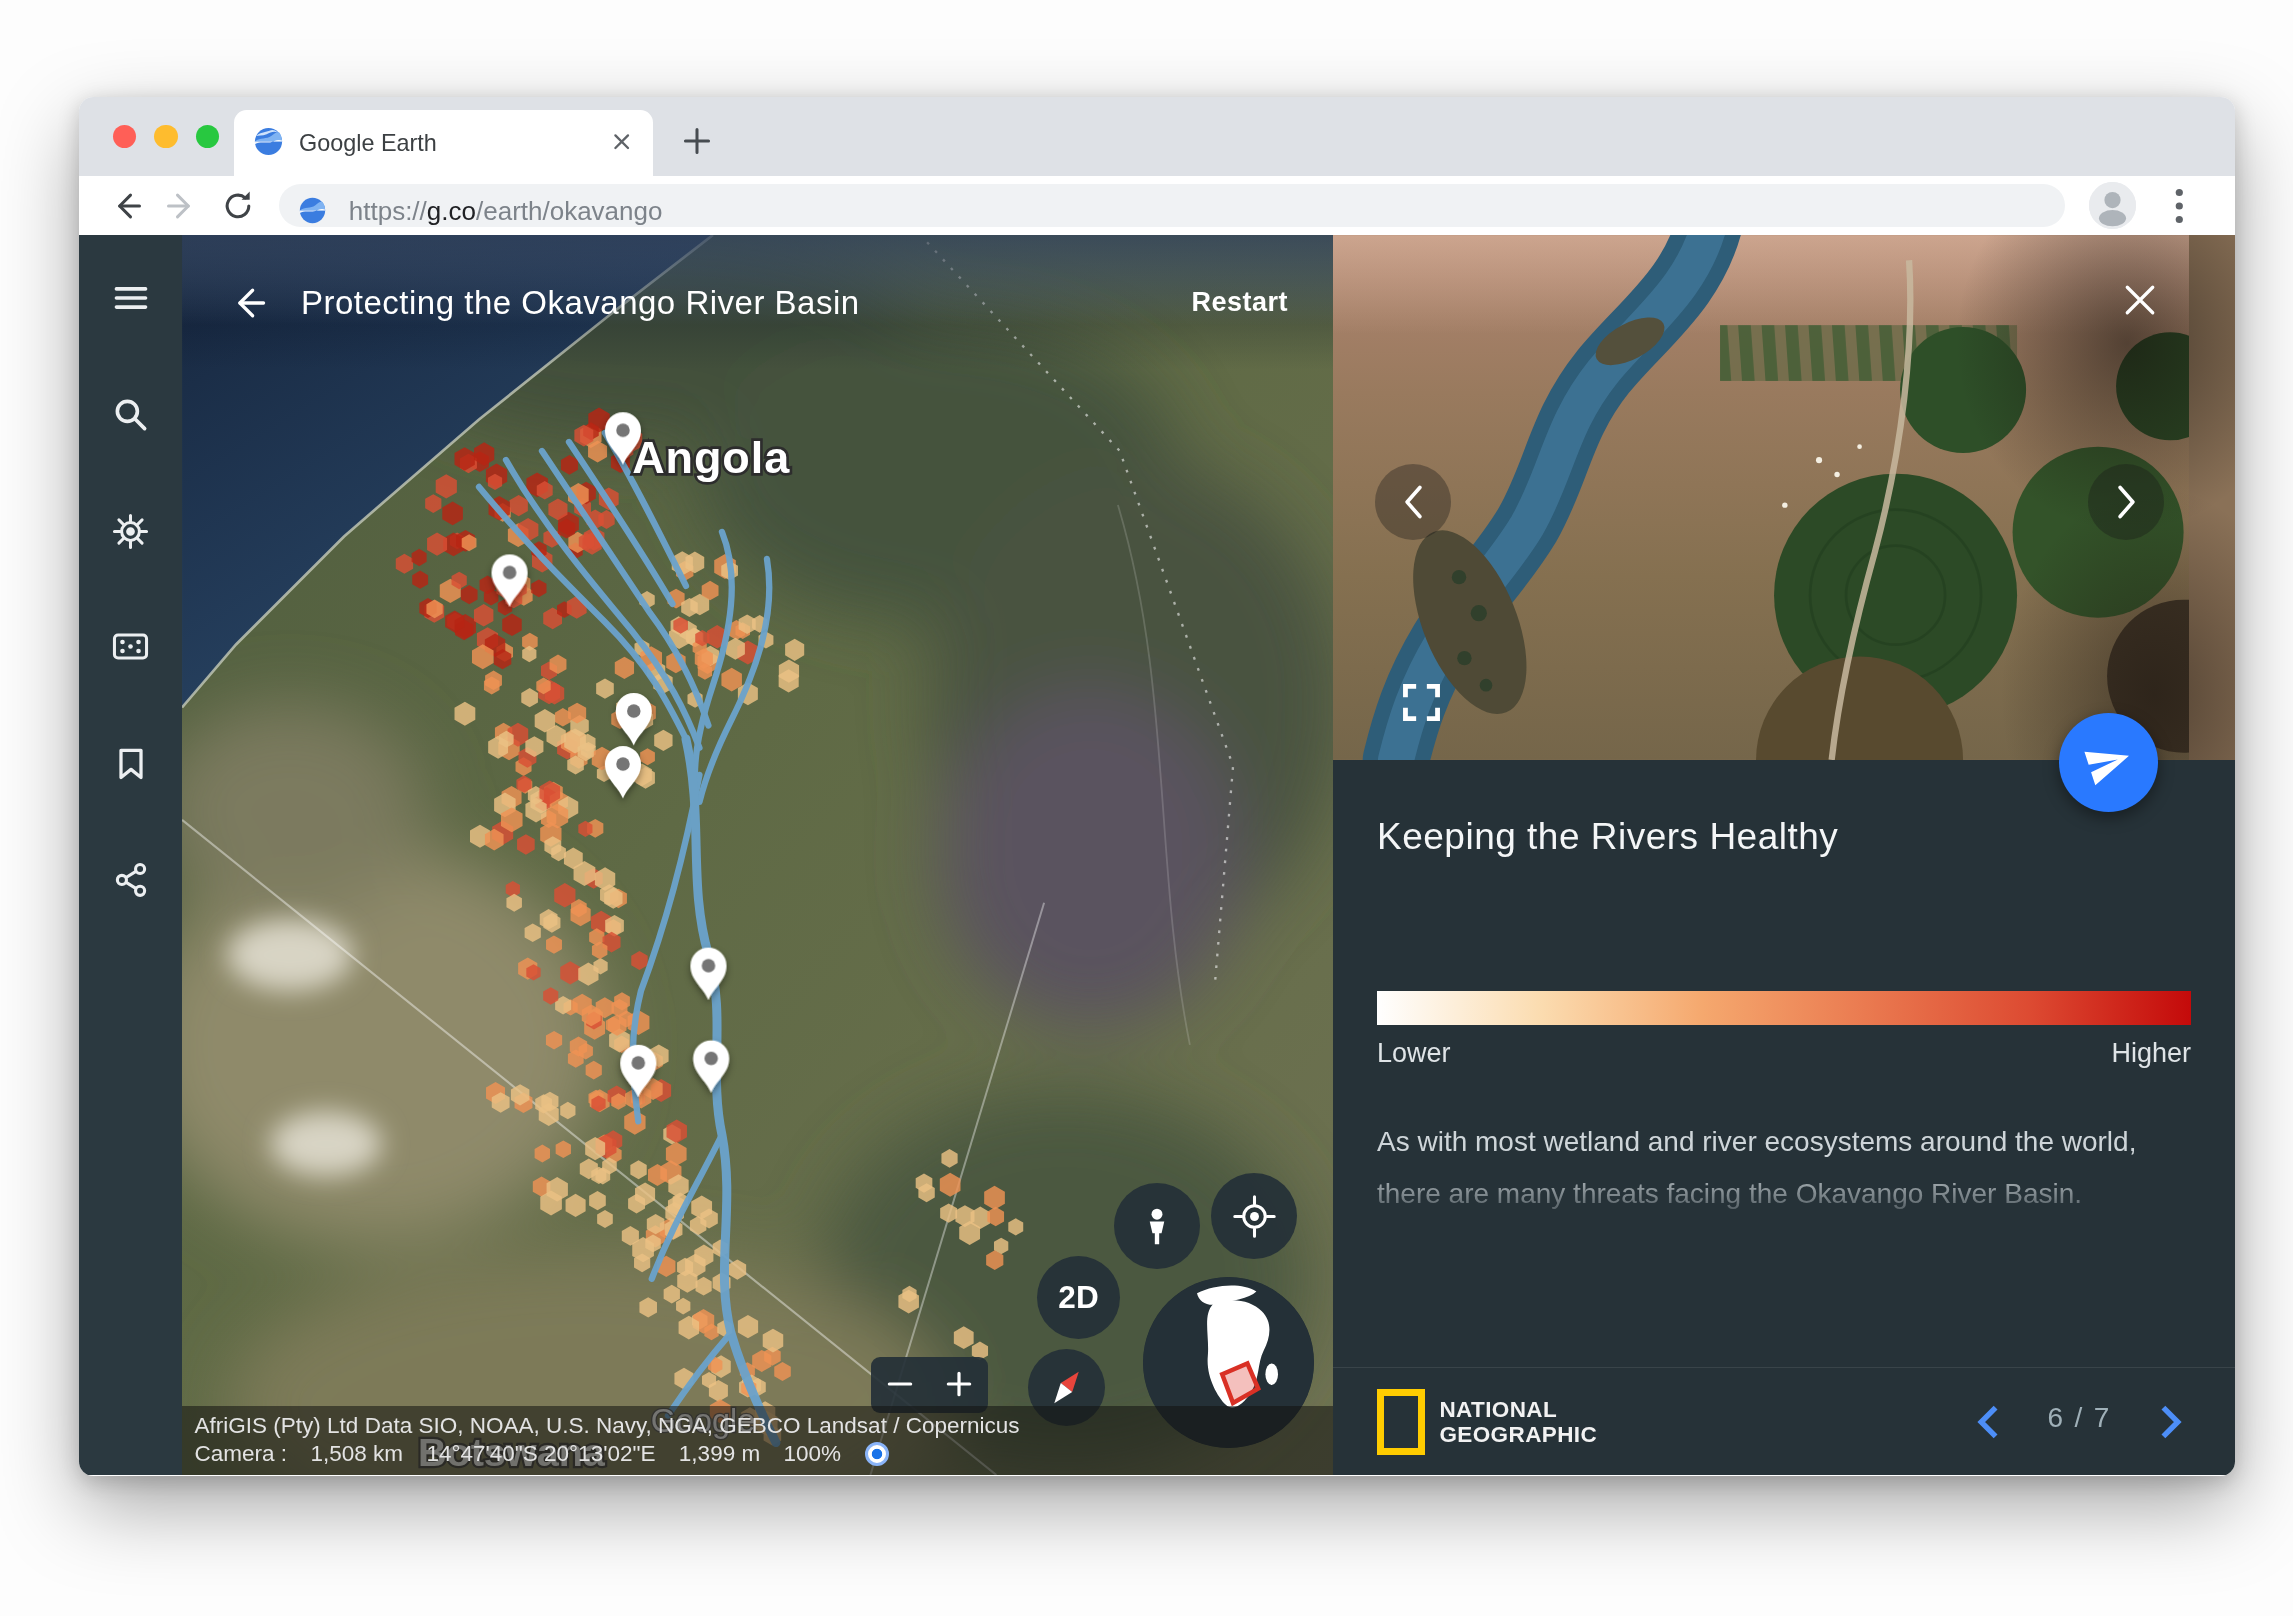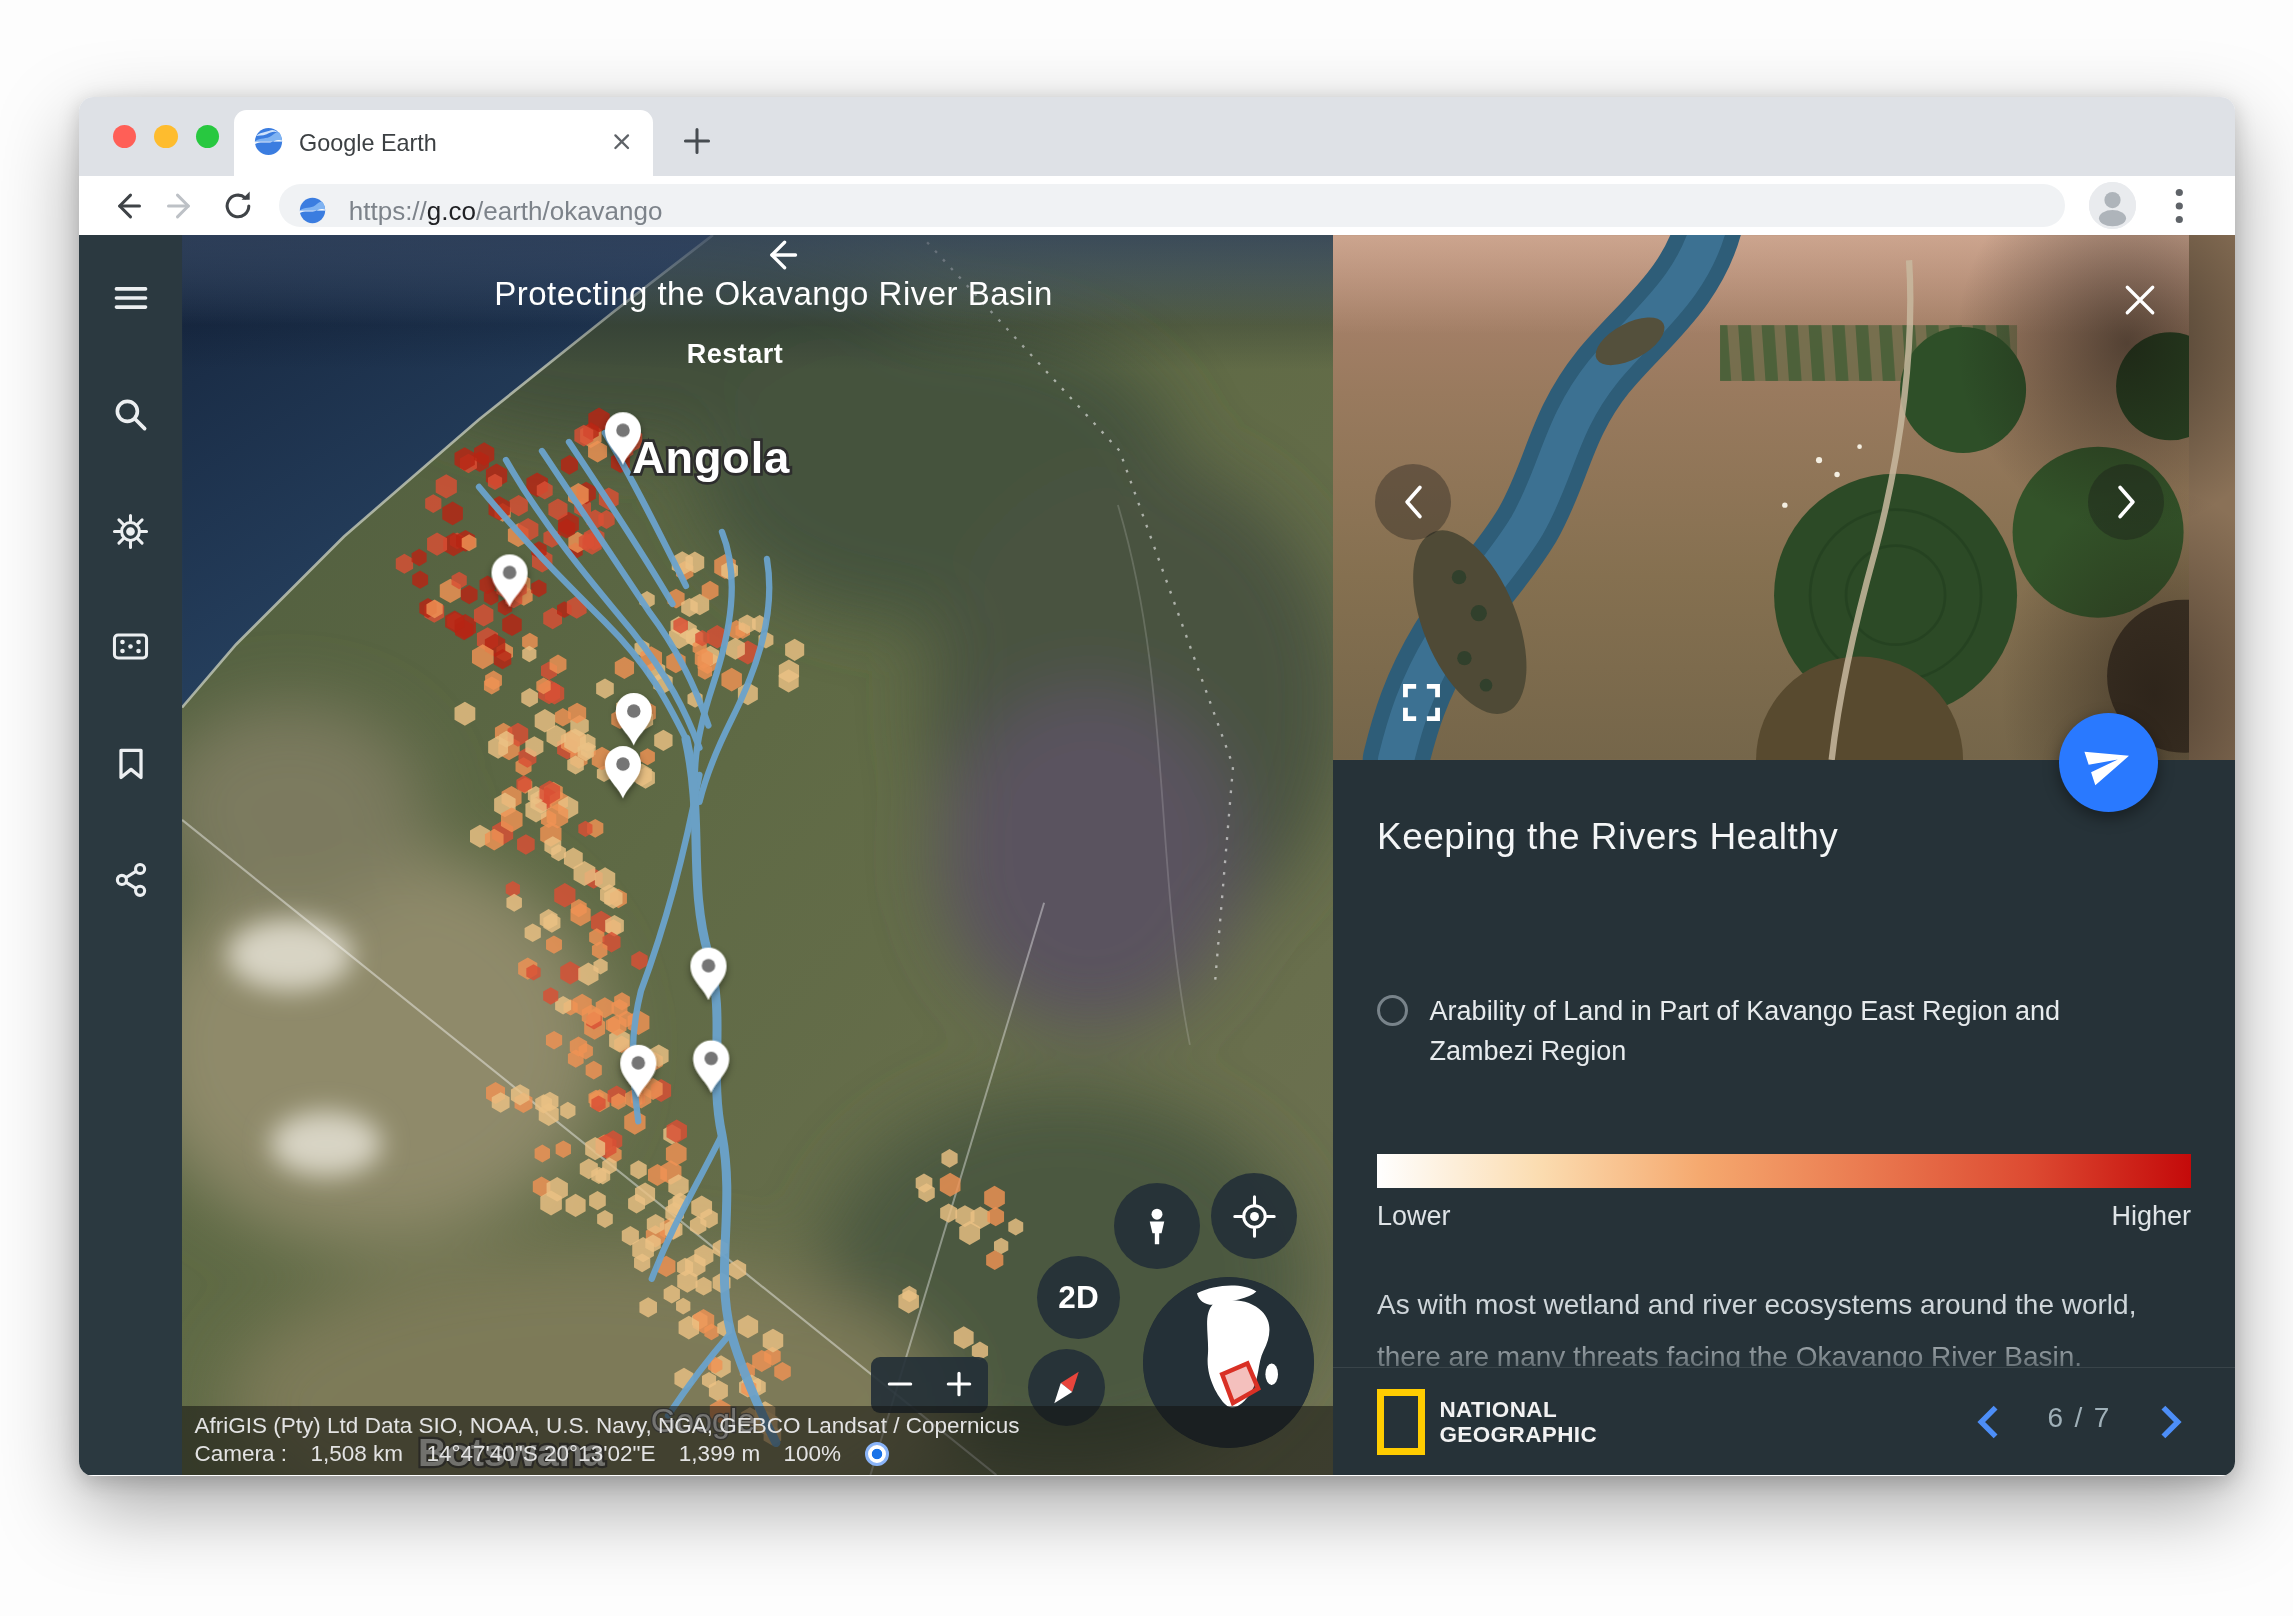--- a/index.html
+++ b/index.html
@@ -28,21 +28,21 @@
   .url .dom{color:#202124;}
   .avatar{width:47px;height:47px;border-radius:50%;background:#e9ebee;display:flex;align-items:center;justify-content:center;margin-right:20px;}
   
   .content{position:relative;display:flex;height:1240px;}
   .sidebar{width:103px;background:#2b3940;position:relative;flex:none;}
   .sbtn{position:absolute;left:0;width:103px;height:79px;display:flex;align-items:center;justify-content:center;}
   
   .map{position:relative;flex:none;width:1151px;height:1240px;overflow:hidden;background:#5c6847;}
   .map svg.canvas{position:absolute;left:0;top:0;}
   .map-header{position:absolute;left:0;top:0;right:0;height:135px;z-index:3;display:flex;align-items:center;
-              background:linear-gradient(rgba(8,18,38,.55),rgba(8,18,38,0));color:#fff;flex-direction:column;}
+              background:linear-gradient(rgba(8,18,38,.55),rgba(8,18,38,0));color:#fff;}
   .mh-back{margin-left:47px;display:flex;}
   .mh-title{font-size:33px;margin-left:32px;letter-spacing:0.5px;flex:1;}
   .mh-restart{font-size:27px;font-weight:bold;margin-right:45px;letter-spacing:0.5px;}
   .ctrl{position:absolute;z-index:2;background:rgba(36,48,55,.92);border-radius:50%;
         display:flex;align-items:center;justify-content:center;color:#fff;}
   .ctrl.pegman{left:932px;top:948px;width:86px;height:86px;}
   .ctrl.myloc{left:1029px;top:938px;width:86px;height:86px;}
   .ctrl.b2d{left:855px;top:1021px;width:83px;height:83px;font-size:31.5px;font-weight:bold;}
   .ctrl.compass{left:846px;top:1114px;width:77px;height:77px;}
   .zoomrect{position:absolute;z-index:2;left:689px;top:1122px;width:117px;height:56px;border-radius:9px;
@@ -834,24 +834,20 @@
 
       <div class="fab">
         <svg width="47" height="47" viewBox="0 0 24 24" style="transform:rotate(-18deg)">
               <path d="M2 21l21-9L2 3v7l15 2L2 14z" fill="#fff"></path>
             </svg>
       </div>
 
       <div class="panel-body">
         <h1>Keeping the Rivers Healthy</h1>
         <div class="radios">
-          <div class="radio-row" id="opt1">
-            <span class="rb"></span>
-            <span class="radio-label">Arability of Land in Part of Kavango East Region and Zambezi Region</span>
-          </div>
         </div>
         <div class="legend-bar" id="legendbar" style="background: linear-gradient(to right, rgb(255, 255, 255), rgb(251, 220, 176), rgb(245, 168, 110), rgb(234, 122, 80), rgb(221, 75, 50), rgb(196, 10, 10));"></div>
         <div class="legend-labels">
           <span>Lower</span>
           <span>Higher</span>
         </div>
         <div class="para">As with most wetland and river ecosystems around the world, there are many threats facing the Okavango River Basin.</div>
       </div>
 
       <div class="panel-footer">

